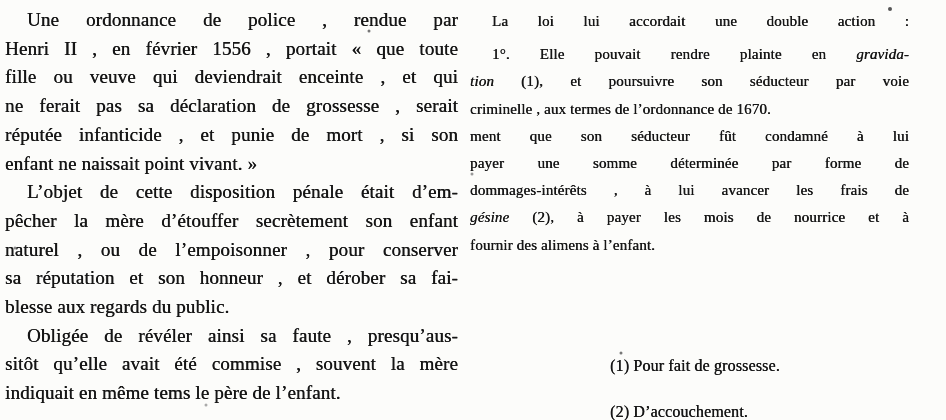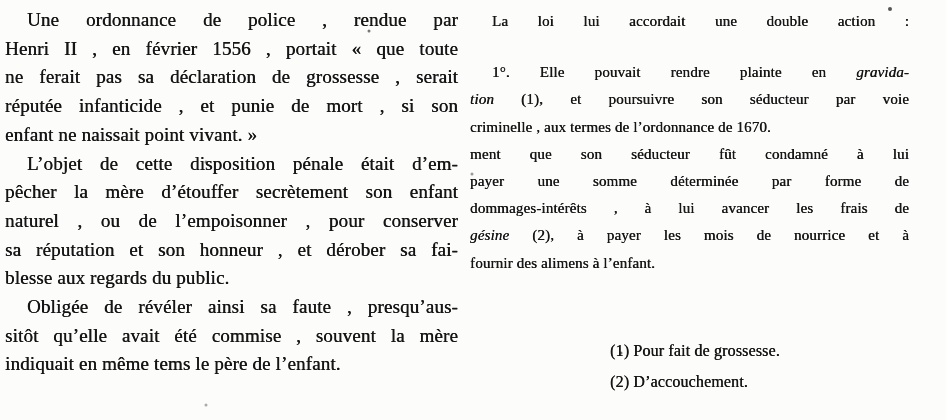--- a/index.html
+++ b/index.html
@@ -12,38 +12,39 @@
     overflow:hidden;
     text-shadow:0.35px 0 currentColor; 
     letter-spacing:0.15px;
   }
   .col{position:absolute;}
   .col-left{left:5px;top:6px;width:453px;font-size:19px;line-height:28.7px;}
   .col-right{left:470px;top:8px;width:439px;font-size:15px;line-height:27.2px;}
   .line{text-align:justify;text-align-last:justify;}
   .line.noj{text-align:right;text-align-last:left;}
   .line.indent{text-indent:22px;}
-  .line.gap{margin-top:24px;}
+  .line.gap{margin-top:6px;}
   .italic{font-style:italic;}
   .footnotes{position:absolute;left:610px;top:336px;font-size:16px;line-height:30.5px;}
-  .footnote-line{text-align:left;}
+  .footnote-line{text-align:left;margin-top:15px;}
   
   .specks{position:absolute;left:0;top:0;width:2px;height:2px;background:transparent;border-radius:50%;
     box-shadow:889px 8px 0 1px #555, 368px 30px 0 0.5px #777, 205px 161px 0 0.5px #888,
                471px 173px 0 0.5px #999, 14px 247px 0 0.5px #888, 620px 352px 0 0.5px #777,
                205px 404px 0 0.5px #aaa;}
 </style>
 </head>
 <body>
 
 <div class="page" style="--bg: #fcfcfa; --ink: #161616;">
   <div class="specks"></div>
   <div class="col col-left">
       <div class="line indent"><span>Une ordonnance de police , rendue par</span></div>
       <div class="line"><span>Henri II , en février 1556 , portait « que toute</span></div>
+      <div class="line"><span>fille ou veuve qui deviendrait enceinte , et qui</span></div>
       <div class="line"><span>ne ferait pas sa déclaration de grossesse , serait</span></div>
       <div class="line"><span>réputée infanticide , et punie de mort , si son</span></div>
       <div class="line noj"><span>enfant ne naissait point vivant. »</span></div>
       <div class="line indent"><span>L’objet de cette disposition pénale était d’em-</span></div>
       <div class="line"><span>pêcher la mère d’étouffer secrètement son enfant</span></div>
       <div class="line"><span>naturel , ou de l’empoisonner , pour conserver</span></div>
       <div class="line"><span>sa réputation et son honneur , et dérober sa fai-</span></div>
       <div class="line noj"><span>blesse aux regards du public.</span></div>
       <div class="line indent"><span>Obligée de révéler ainsi sa faute , presqu’aus-</span></div>
       <div class="line"><span>sitôt qu’elle avait été commise , souvent la mère</span></div>

